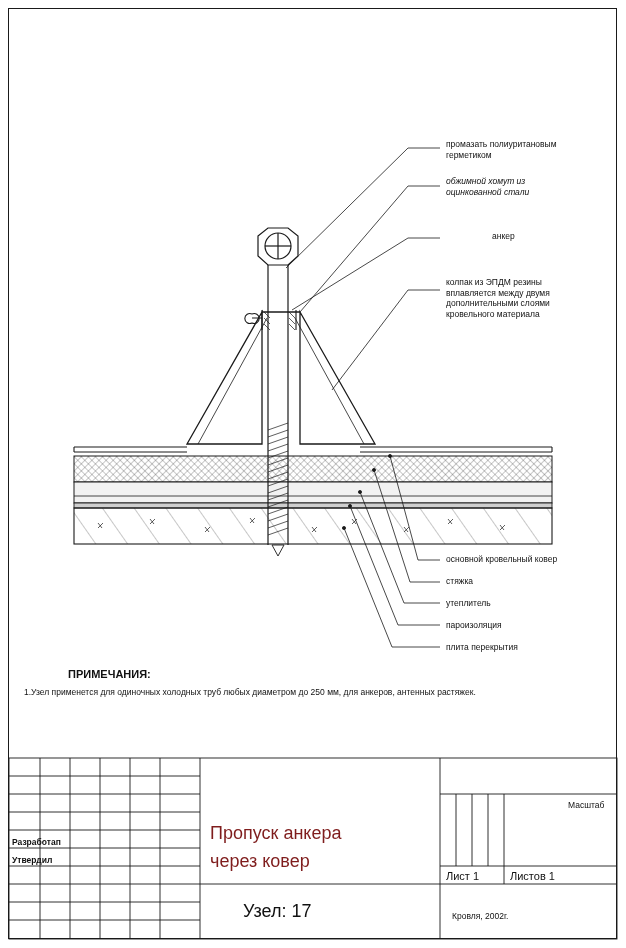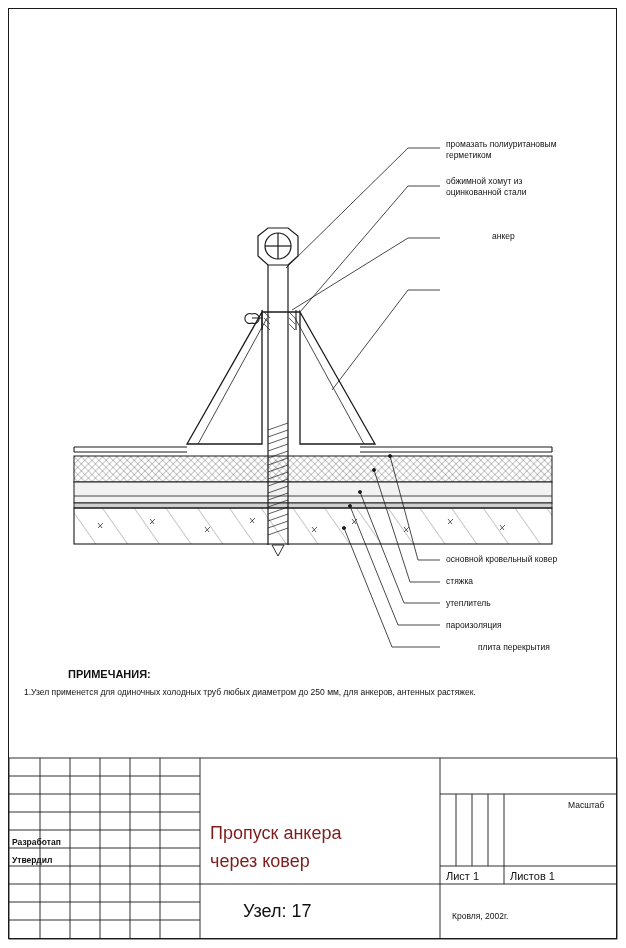--- a/index.html
+++ b/index.html
@@ -273,29 +273,33 @@
       <line x1="504" y1="866" x2="504" y2="884"></line>
       <line x1="456" y1="794" x2="456" y2="866"></line>
       <line x1="472" y1="794" x2="472" y2="866"></line>
       <line x1="488" y1="794" x2="488" y2="866"></line>
       <line x1="504" y1="794" x2="504" y2="866"></line>
     </g>
   </svg>
 
   <div class="lbl" style="left:446px; top:139px;">промазать полиуритановым
 герметиком</div>
-  <div class="lbl" style="left:446px; top:176px;">обжимной хомут из
+  <div class="lbl" style="left:446px; top:176px;font-style:italic;">обжимной хомут из
 оцинкованной стали</div>
   <div class="lbl" style="left:446px; top:231px;margin-left:46px;">анкер</div>
+  <div class="lbl" style="left:446px; top:277px;">колпак из ЭПДМ резины
+вплавляется между двумя
+дополнительными слоями
+кровельного материала</div>
 
   <div class="lbl" style="left:446px; top:554px;">основной кровельный ковер</div>
   <div class="lbl" style="left:446px; top:576px;">стяжка</div>
   <div class="lbl" style="left:446px; top:598px;">утеплитель</div>
   <div class="lbl" style="left:446px; top:620px;">пароизоляция</div>
-  <div class="lbl" style="left:446px; top:642px;margin-left:32px;">плита перекрытия</div>
+  <div class="lbl" style="left:446px; top:642px;">плита перекрытия</div>
 
   <div class="notes-title"><span>ПРИМЕЧАНИЯ</span><span>:</span></div>
   <div class="notes-body">1.Узел применется для одиночных холодных труб любых диаметром до 250 мм, для анкеров, антенных растяжек.</div>
 
   <div class="tb-text tb-bold" style="left:12px; top:837px;">Разработап</div>
   <div class="tb-text tb-bold" style="left:12px; top:855px;">Утвердил</div>
 
   <div class="title-main">
     <div>Пропуск анкера</div>
     <div>через ковер</div>

